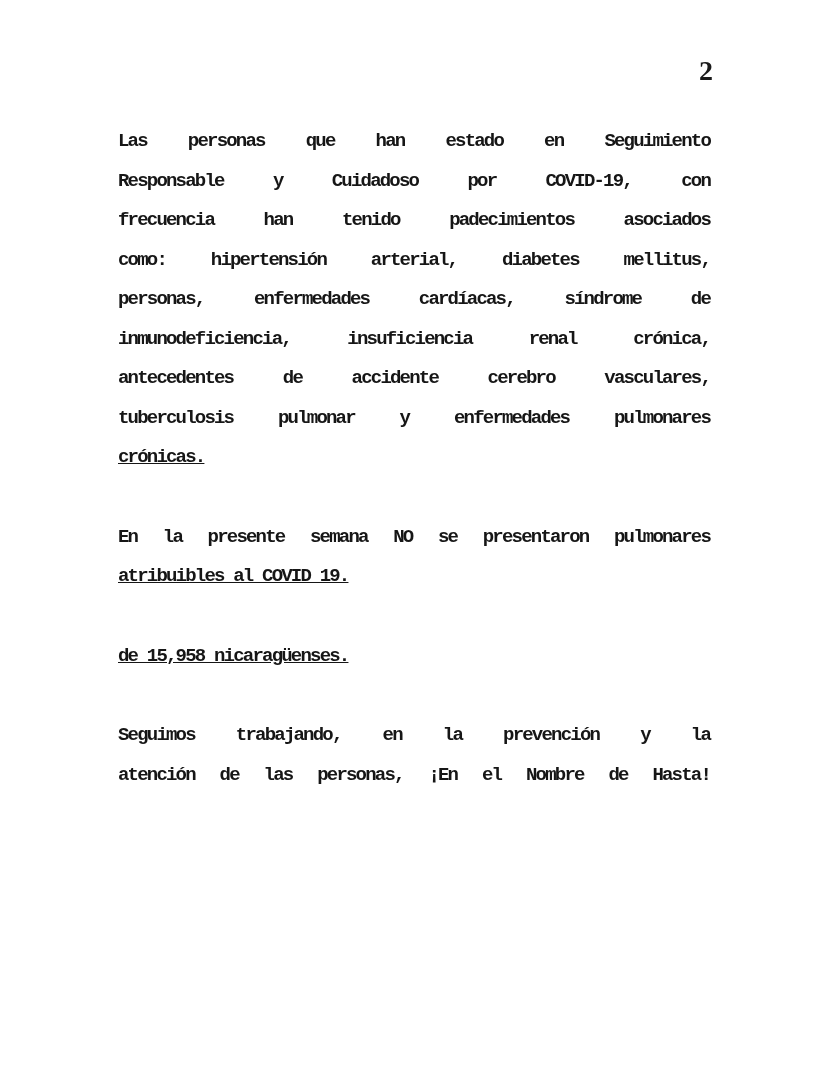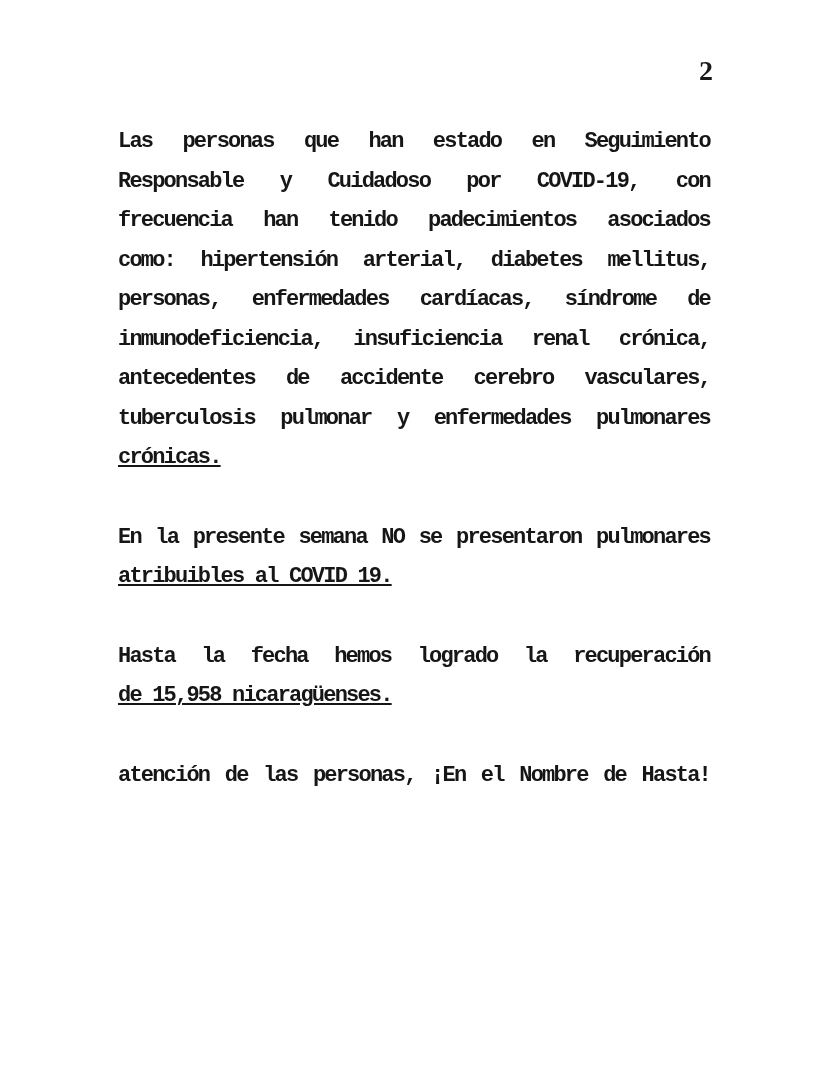--- a/index.html
+++ b/index.html
@@ -33,21 +33,21 @@
     position: absolute;
     left: 118px;
     top: 122px;
     width: 592px;
     color: #161616;
   }
   .block {
     margin: 0 0 40px 0;
   }
   .line {
-    font-size: 22px;
+    font-size: 19px;
     font-weight: 700;
     letter-spacing: -1.8px;
     line-height: 39.5px;
     white-space: normal;
     text-align: justify;
     text-align-last: justify;
     color: #161616;
   }
   .line.last {
     text-align: justify;
@@ -75,22 +75,22 @@
       <div class="line">tuberculosis pulmonar y enfermedades pulmonares</div>
       <div class="line last">crónicas.</div>
     </div>
 
     <div class="block">
       <div class="line">En la presente semana NO se presentaron pulmonares</div>
       <div class="line last">atribuibles al COVID 19.</div>
     </div>
 
     <div class="block">
-      <div class="line">Hasta la fecha hemos logrado la recuperación</div>
       <div class="line last">de 15,958 nicaragüenses.</div>
     </div>
 
     <div class="block">
+      <div class="line">Seguimos trabajando, en la prevención y la</div>
       <div class="line">atención de las personas, ¡En el Nombre de Hasta!</div>
     </div>
 
   </div>
 </div>
 
 </body></html>

